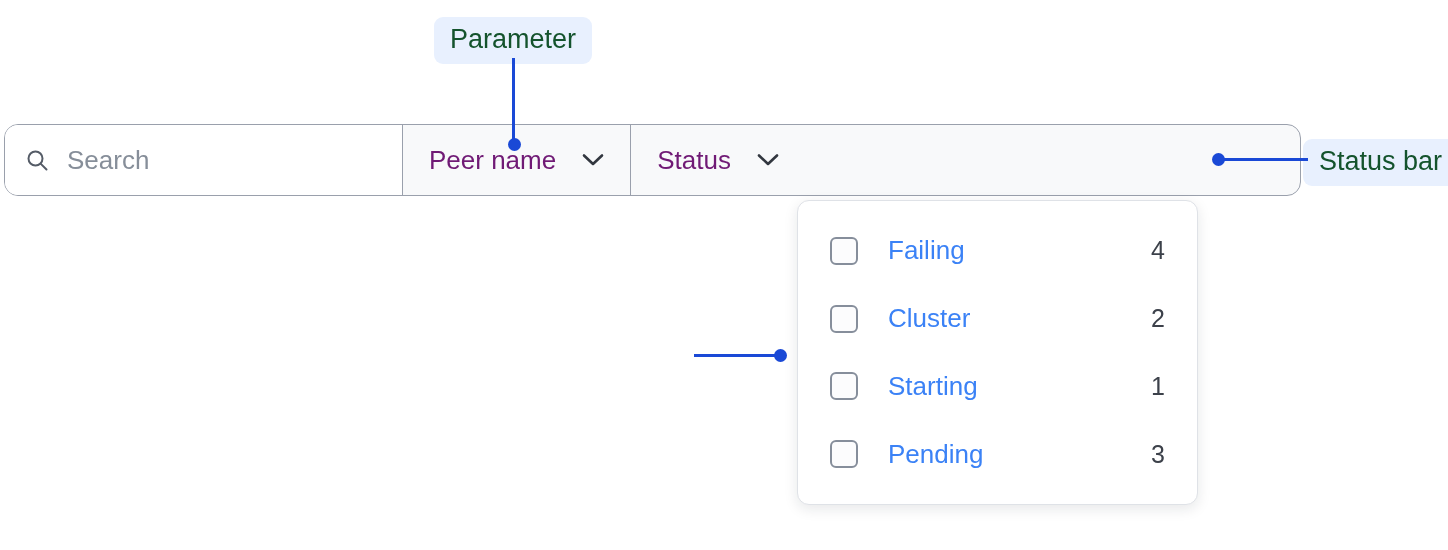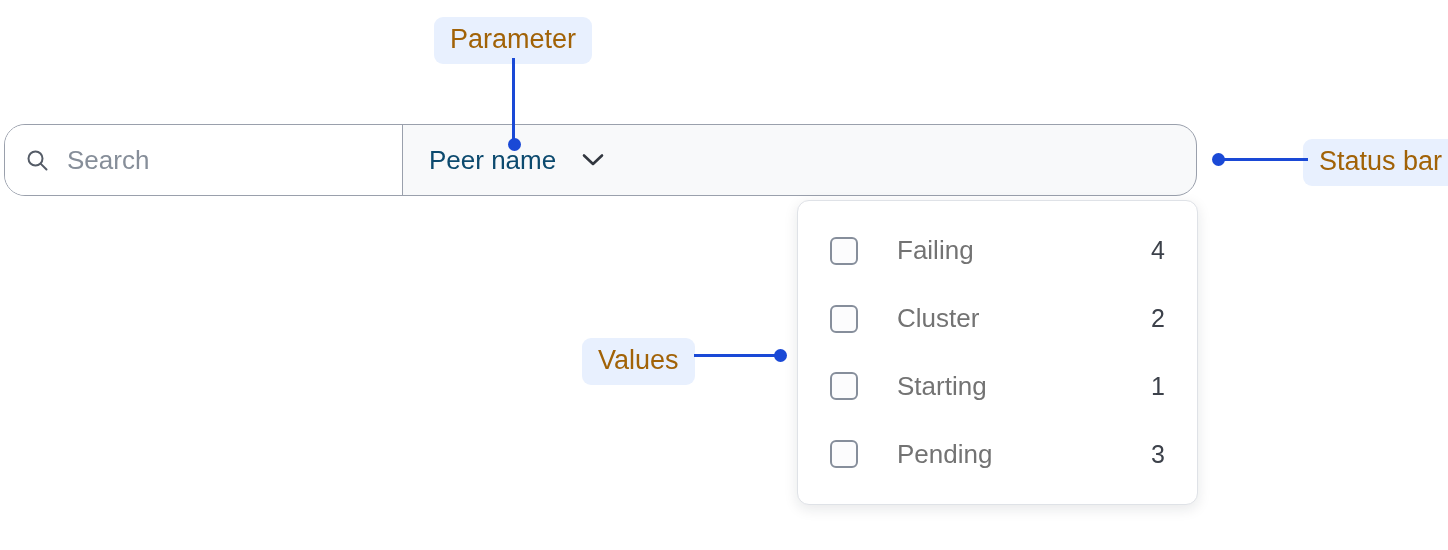--- a/index.html
+++ b/index.html
@@ -17,26 +17,26 @@
     height: 550px;
     overflow: hidden;
     background: #ffffff;
   }
 
   
   .filter-bar {
     position: absolute;
     left: 4px;
     top: 124px;
-    width: 1193px;
+    width: 1297px;
     height: 72px;
     display: flex;
     align-items: stretch;
     border: 1px solid #9aa0ac;
-    border-radius: 21px;
+    border-radius: 14px;
     box-sizing: border-box;
     background: #f8f9fa;
     overflow: hidden;
   }
   .search-cell {
     width: 398px;
     background: #ffffff;
     display: flex;
     align-items: center;
     padding-left: 20px;
@@ -72,21 +72,21 @@
     gap: 26px;
     background: #f8f9fa;
     box-sizing: border-box;
     border-right: 1px solid #9aa0ac;
     cursor: pointer;
     padding: 0 26px;
   }
   .filter-cell:last-child { border-right: none; }
   .filter-cell .label {
     font-size: 26px;
-    color: #0c4a6e;
+    color: #701a75;
     white-space: nowrap;
   }
   .chev {
     width: 22px;
     height: 14px;
     flex: 0 0 auto;
     display: block;
   }
 
   
@@ -118,36 +118,36 @@
     width: 28px;
     height: 28px;
     border: 2px solid #868e9b;
     border-radius: 6px;
     background: #fcfcfd;
     box-sizing: border-box;
     flex: 0 0 auto;
   }
   .dd-label {
     font-size: 26px;
-    color: #737373;
-    margin-left: 39px;
+    color: #3b82f6;
+    margin-left: 30px;
     flex: 1 1 auto;
     white-space: nowrap;
   }
   .dd-count {
     font-size: 25px;
     color: #3c414a;
     flex: 0 0 auto;
   }
 
   
   .ann-pill {
     position: absolute;
     background: #e8f0fe;
-    color: #a16207;
+    color: #14532d;
     font-size: 27px;
     border-radius: 9px;
     padding: 7px 16px 9px 16px;
     white-space: nowrap;
     box-sizing: border-box;
     line-height: 1.15;
   }
   #ann-parameter { left: 434px; top: 17px; }
   #ann-values    { left: 582px; top: 338px; }
   #ann-filterbar { left: 1303px; top: 139px; }
@@ -183,20 +183,26 @@
     </div>
 
     <div class="filter-cell">
       <span class="label">Peer name</span>
       <svg class="chev" viewBox="0 0 22 14" fill="none">
         <path d="M2 2.5 L11 11 L20 2.5" stroke="#32373f" stroke-width="2.6" stroke-linecap="round" stroke-linejoin="round"></path>
       </svg>
     </div>
 
 
+    <div class="filter-cell">
+      <span class="label">Status</span>
+      <svg class="chev" viewBox="0 0 22 14" fill="none">
+        <path d="M2 2.5 L11 11 L20 2.5" stroke="#32373f" stroke-width="2.6" stroke-linecap="round" stroke-linejoin="round"></path>
+      </svg>
+    </div>
 
   </div>
 
   <div class="dropdown-panel">
 
     <div class="dd-item">
       <span class="dd-box"></span>
       <span class="dd-label">Failing</span>
       <span class="dd-count">4</span>
     </div>
@@ -222,17 +228,16 @@
   </div>
 
   <div class="ann-pill" id="ann-parameter">Parameter</div>
   <div class="ann-line v" style="left:512px; top:58px; height:83px;"></div>
   <div class="ann-dot" style="left:508px; top:138px;"></div>
 
   <div class="ann-pill" id="ann-filterbar">Status bar</div>
   <div class="ann-line h" style="left:1218px; top:158px; width:90px;"></div>
   <div class="ann-dot" style="left:1212px; top:153px;"></div>
 
-  <div class="ann-pill" id="ann-values">Values</div>
   <div class="ann-line h" style="left:694px; top:354px; width:86px;"></div>
   <div class="ann-dot" style="left:774px; top:349px;"></div>
 
 </div>
 
 </body></html>

